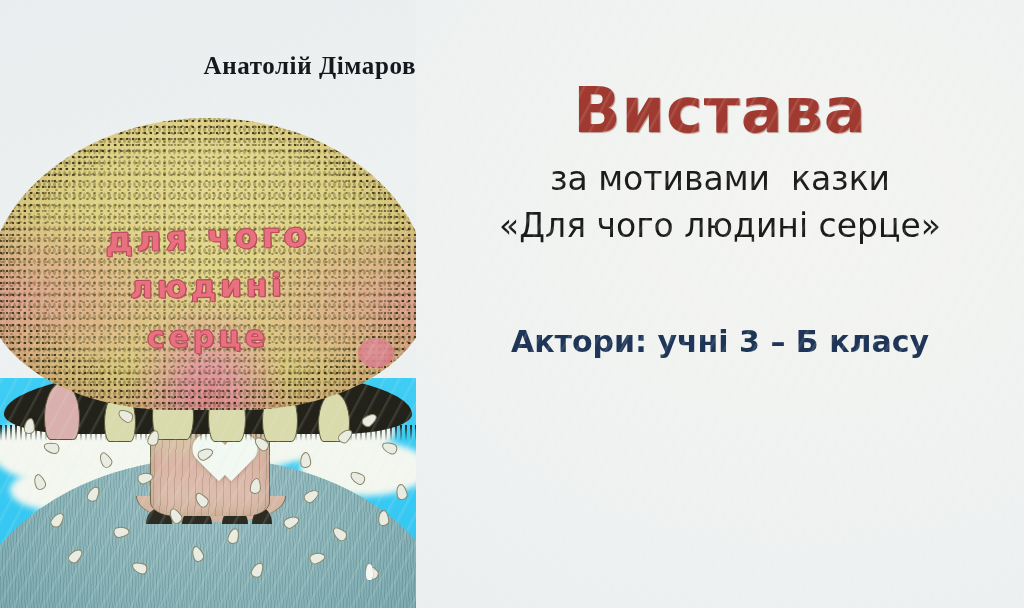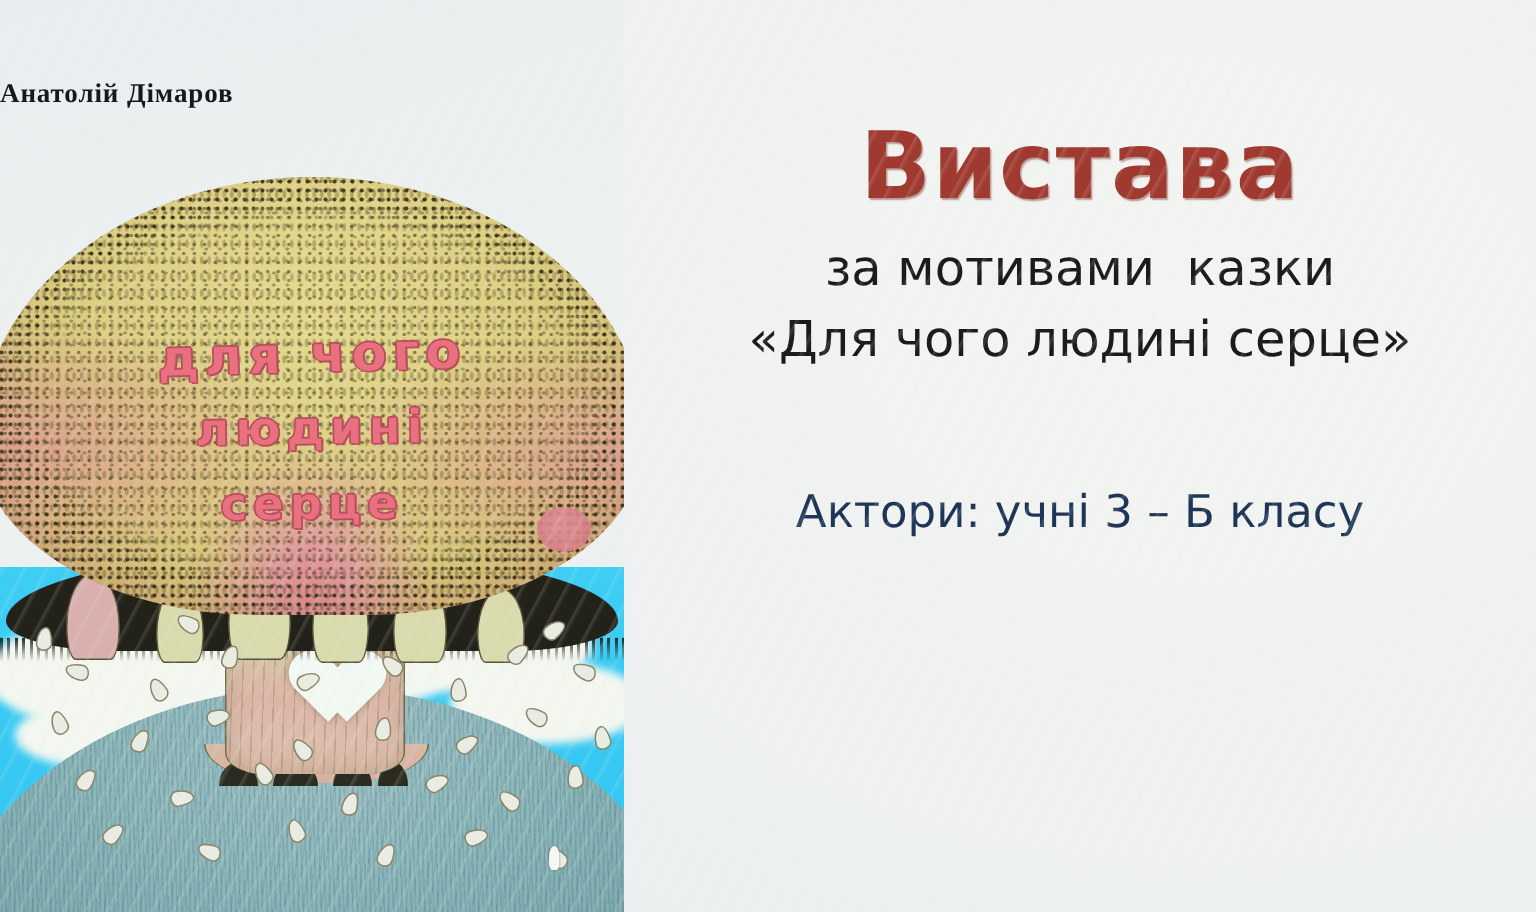--- a/index.html
+++ b/index.html
@@ -50,24 +50,24 @@
     height: 608px;
     overflow: hidden;
     background: linear-gradient(160deg, #e9edef 0%, #eef1f1 40%, #eceff0 100%);
   }
 
   .cover-author {
     position: absolute;
     top: 52px;
     left: 0;
     width: 416px;
-    text-align: left;
+    text-align: right;
     font-family: "Liberation Serif", "DejaVu Serif", serif;
     font-weight: bold;
-    font-size: 18px;
+    font-size: 25px;
     letter-spacing: .6px;
     color: #15181c;
     z-index: 8;
   }
 
   
   .sky {
     position: absolute;
     left: 0;
     bottom: 0;
@@ -335,21 +335,21 @@
   }
   .subtitle.line1 { top: 159px; }
   .subtitle.line2 { top: 206px; }
 
   .credit {
     position: absolute;
     left: 0;
     width: 608px;
     text-align: center;
     font-family: "DejaVu Sans", sans-serif;
-    font-weight: normal;
+    font-weight: bold;
     font-size: 30px;
     color: #1f3557;
   }
   .credit.line1 { top: 324px; }
   .credit.line2 { top: 372px; }
 </style>
 </head>
 <body>
 
 <div id="slide">

